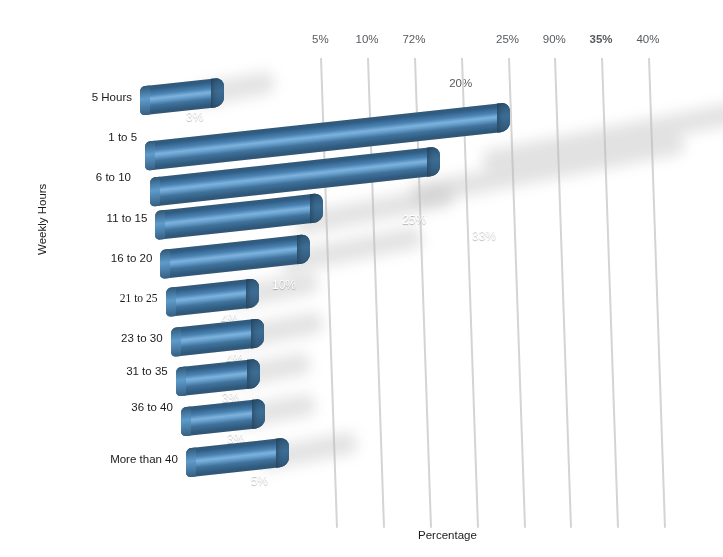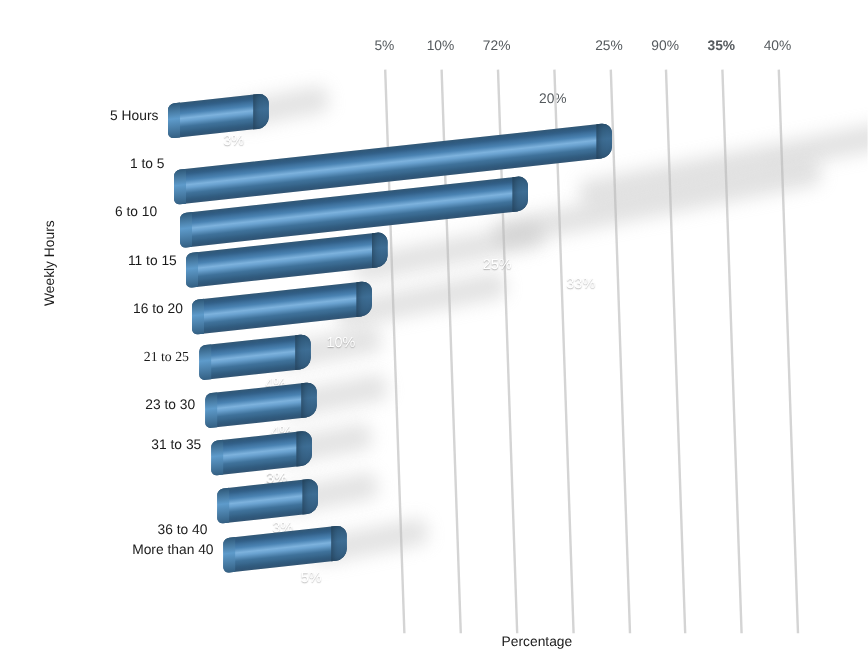--- a/index.html
+++ b/index.html
@@ -139,21 +139,21 @@
 
   <div id="cat-labels">
       <div class="cat-label" style="right: 591px; top: 97px;">5 Hours</div>
       <div class="cat-label" style="right: 585.9px; top: 137.2px;">1 to 5</div>
       <div class="cat-label" style="right: 592px; top: 177.4px;">6 to 10</div>
       <div class="cat-label" style="right: 575.7px; top: 217.6px;">11 to 15</div>
       <div class="cat-label" style="right: 570.6px; top: 257.8px;">16 to 20</div>
       <div class="cat-label" style="right: 565.5px; top: 298px; font-family: Liberation Serif, serif;">21 to 25</div>
       <div class="cat-label" style="right: 560.4px; top: 338.2px;">23 to 30</div>
       <div class="cat-label" style="right: 555.3px; top: 371px;">31 to 35</div>
-      <div class="cat-label" style="right: 550.2px; top: 442px;">36 to 40</div>
+      <div class="cat-label" style="right: 550.2px; top: 407px;">36 to 40</div>
       <div class="cat-label" style="right: 545.1px; top: 458.8px;">More than 40</div>
     </div>
 
   <div id="bars">
       <div class="bar" style="left: 140px; top: 81.5px; width: 84.08px; transform: skewY(-6.2deg); z-index: 20;"></div>
       <div class="bar-value" style="left: 186.08px; top: 117.081px; z-index: 20;">3%</div>
       <div class="bar" style="left: 145.1px; top: 121.7px; width: 364.88px; transform: skewY(-6.2deg); z-index: 21;"></div>
       <div class="bar-value" style="left: 471.98px; top: 187.607px; z-index: 21; margin-top: 48px;">33%</div>
       <div class="bar" style="left: 150.2px; top: 161.9px; width: 290px; transform: skewY(-6.2deg); z-index: 22;"></div>
       <div class="bar-value" style="left: 402.2px; top: 219.72px; z-index: 22;">25%</div>

